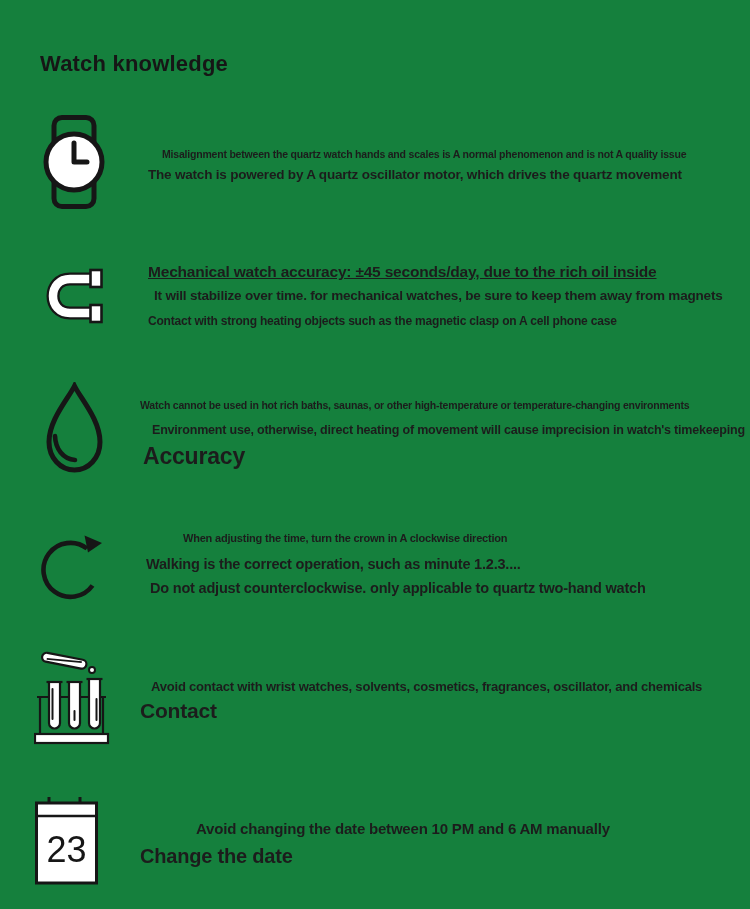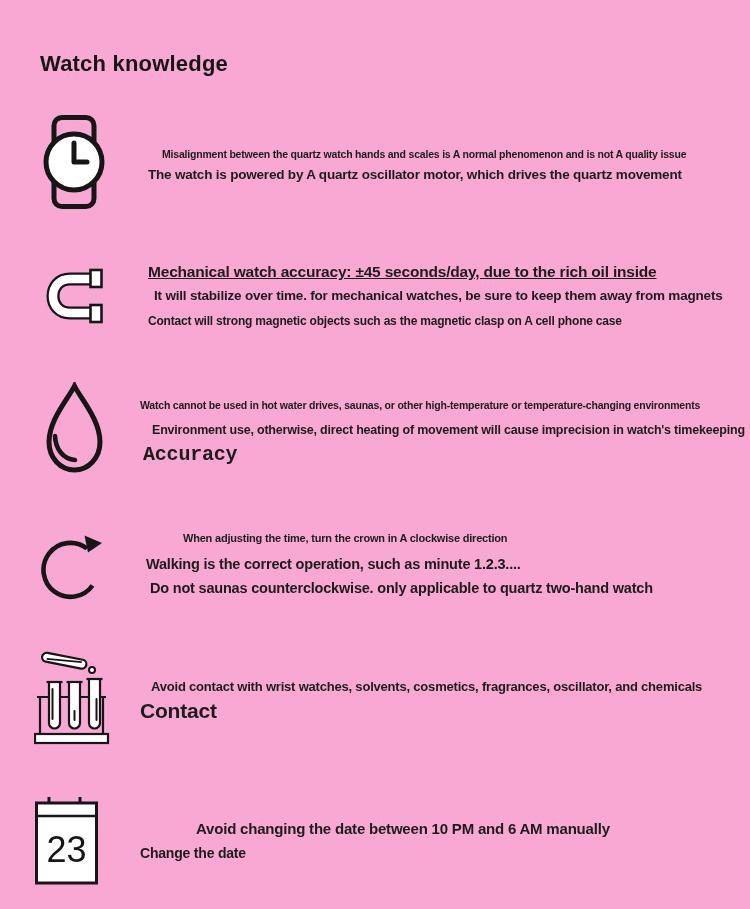--- a/index.html
+++ b/index.html
@@ -1,17 +1,17 @@
 <!DOCTYPE html>
 <html><head>
 <meta charset="utf-8">
 <style>
   html,body{margin:0;padding:0;background:#ffffff;}
   .canvas{
-    position:relative;width:750px;height:909px;background:#f9a8d4;
+    position:relative;width:750px;height:909px;background:#15803d;
     font-family:"Liberation Sans",sans-serif;overflow:hidden;
   }
   .title{
     position:absolute;left:40px;top:36px;font-size:22px;font-weight:700;
     color:#161616;letter-spacing:.2px;white-space:nowrap;
   }
   .ln{
     position:absolute;margin:0;white-space:nowrap;color:#1c1c1c;
     font-weight:700;letter-spacing:-.2px;
   }
@@ -23,34 +23,34 @@
   #s0l1{left:148px;top:167px;font-size:13.5px;}
   
   #icon-magnet{left:46px;top:266px;}
   #s1l0{left:148px;top:263px;font-size:15.5px;text-decoration:underline;}
   #s1l1{left:154px;top:288px;font-size:13.5px;}
   #s1l2{left:148px;top:314px;font-size:12px;}
   
   #icon-drop{left:42px;top:382px;}
   #s2l0{left:140px;top:399px;font-size:10.5px;}
   #s2l1{left:152px;top:423px;font-size:12.5px;}
-  #s2l2{left:143px;top:443px;font-size:20px;font-family:Liberation Mono, monospace;}
+  #s2l2{left:143px;top:443px;font-size:23px;}
   
   #icon-rotate{left:40px;top:525px;}
   #s3l0{left:183px;top:532px;font-size:11px;}
   #s3l1{left:146px;top:556px;font-size:14.5px;}
   #s3l2{left:150px;top:580px;font-size:14.5px;}
   
   #icon-tubes{left:34px;top:648px;}
   #s4l0{left:151px;top:679px;font-size:13px;}
   #s4l1{left:140px;top:699px;font-size:21px;}
   
   #icon-calendar{left:35px;top:795px;}
   #s5l0{left:196px;top:820px;font-size:15px;}
-  #s5l1{left:140px;top:845px;font-size:14px;}
+  #s5l1{left:140px;top:845px;font-size:20px;}
 </style>
 </head>
 <body>
 
 <div class="canvas">
 
   <h1 class="title">Watch knowledge</h1>
 
   <section>
     <div class="icon" id="icon-watch">
@@ -68,45 +68,45 @@
     <div class="icon" id="icon-magnet">
       <svg width="58" height="62" viewBox="0 0 58 62" fill="none" xmlns="http://www.w3.org/2000/svg">
         <path d="M50 13 H24 C13 13 7 21 7 30 C7 39 13 47 24 47 H50" stroke="#161616" stroke-width="13"></path>
         <path d="M50 13 H24 C13 13 7 21 7 30 C7 39 13 47 24 47 H50" stroke="#ffffff" stroke-width="8.5"></path>
         <rect x="44.5" y="4" width="11" height="17" fill="#ffffff" stroke="#161616" stroke-width="2.6"></rect>
         <rect x="44.5" y="39" width="11" height="17" fill="#ffffff" stroke="#161616" stroke-width="2.6"></rect>
       </svg>
     </div>
     <p class="ln" id="s1l0">Mechanical watch accuracy: ±45 seconds/day, due to the rich oil inside</p>
     <p class="ln" id="s1l1">It will stabilize over time. for mechanical watches, be sure to keep them away from magnets</p>
-    <p class="ln" id="s1l2">Contact will strong magnetic objects such as the magnetic clasp on A cell phone case</p>
+    <p class="ln" id="s1l2">Contact with strong heating objects such as the magnetic clasp on A cell phone case</p>
   </section>
 
   <section>
     <div class="icon" id="icon-drop">
       <svg width="65" height="96" viewBox="0 0 65 96" fill="none" xmlns="http://www.w3.org/2000/svg">
         <path d="M32.5 4 C26 17 7 38 7 60 C7 76 18.5 88 32.5 88 C46.5 88 58 76 58 60 C58 38 39 17 32.5 4 Z" stroke="#161616" stroke-width="5"></path>
         <path d="M13 54 C13.5 67 21 77 33 78" stroke="#161616" stroke-width="4.6" stroke-linecap="round"></path>
       </svg>
     </div>
-    <p class="ln" id="s2l0">Watch cannot be used in hot water drives, saunas, or other high-temperature or temperature-changing environments</p>
+    <p class="ln" id="s2l0">Watch cannot be used in hot rich baths, saunas, or other high-temperature or temperature-changing environments</p>
     <p class="ln" id="s2l1">Environment use, otherwise, direct heating of movement will cause imprecision in watch's timekeeping</p>
     <p class="ln" id="s2l2">Accuracy</p>
   </section>
 
   <section>
     <div class="icon" id="icon-rotate">
       <svg width="68" height="84" viewBox="0 0 68 84" fill="none" xmlns="http://www.w3.org/2000/svg">
         <path d="M52.5 60.5 A27 27 0 1 1 47 23.5" stroke="#161616" stroke-width="4.6"></path>
         <polygon points="62,18 44.5,10.5 48,27.5" fill="#161616"></polygon>
       </svg>
     </div>
     <p class="ln" id="s3l0">When adjusting the time, turn the crown in A clockwise direction</p>
     <p class="ln" id="s3l1">Walking is the correct operation, such as minute 1.2.3....</p>
-    <p class="ln" id="s3l2">Do not saunas counterclockwise. only applicable to quartz two-hand watch</p>
+    <p class="ln" id="s3l2">Do not adjust counterclockwise. only applicable to quartz two-hand watch</p>
   </section>
 
   <section>
     <div class="icon" id="icon-tubes">
       <svg width="80" height="98" viewBox="0 0 80 98" fill="none" xmlns="http://www.w3.org/2000/svg">
 
         <g transform="translate(9,4) rotate(11)">
           <rect x="0" y="0" width="45" height="9" rx="4.5" fill="#ffffff" stroke="#161616" stroke-width="2.2"></rect>
           <path d="M5 6 L40 2.5" stroke="#161616" stroke-width="1.6"></path>
         </g>

